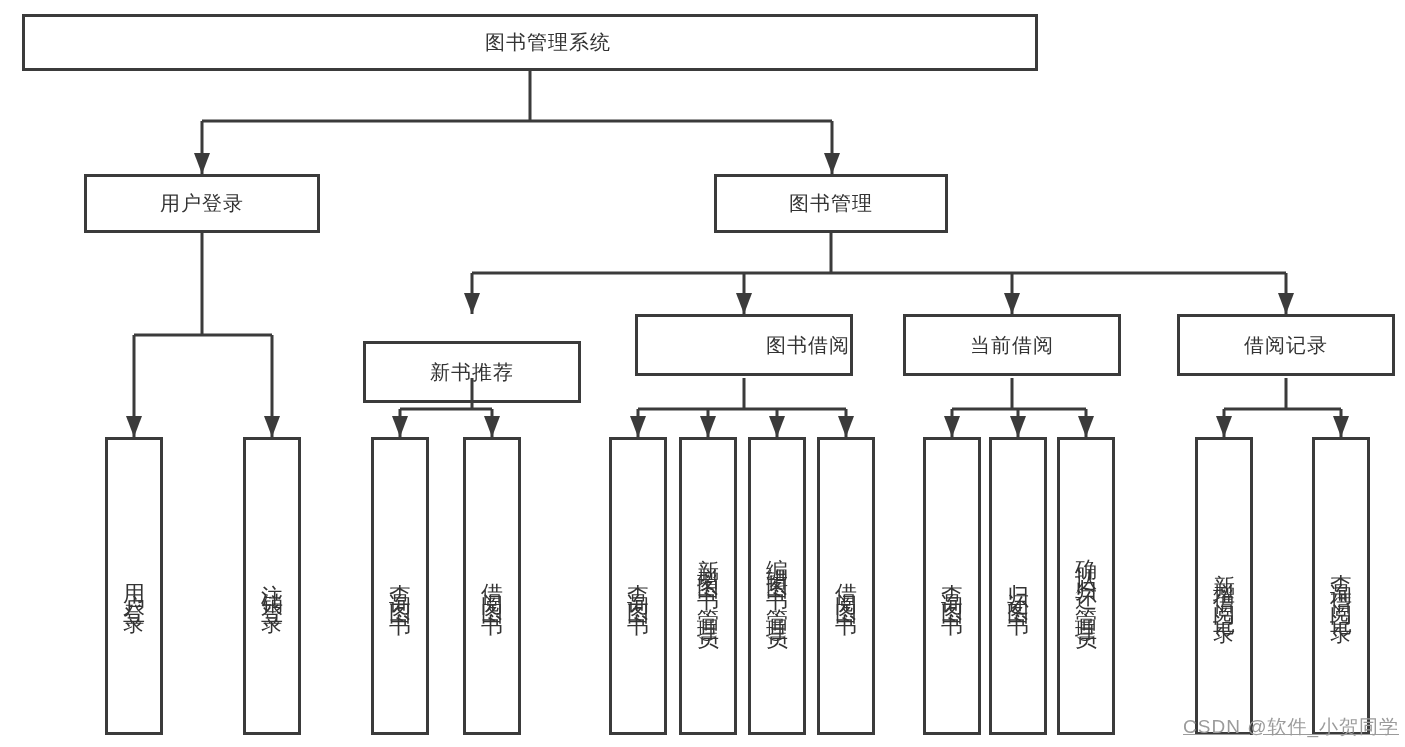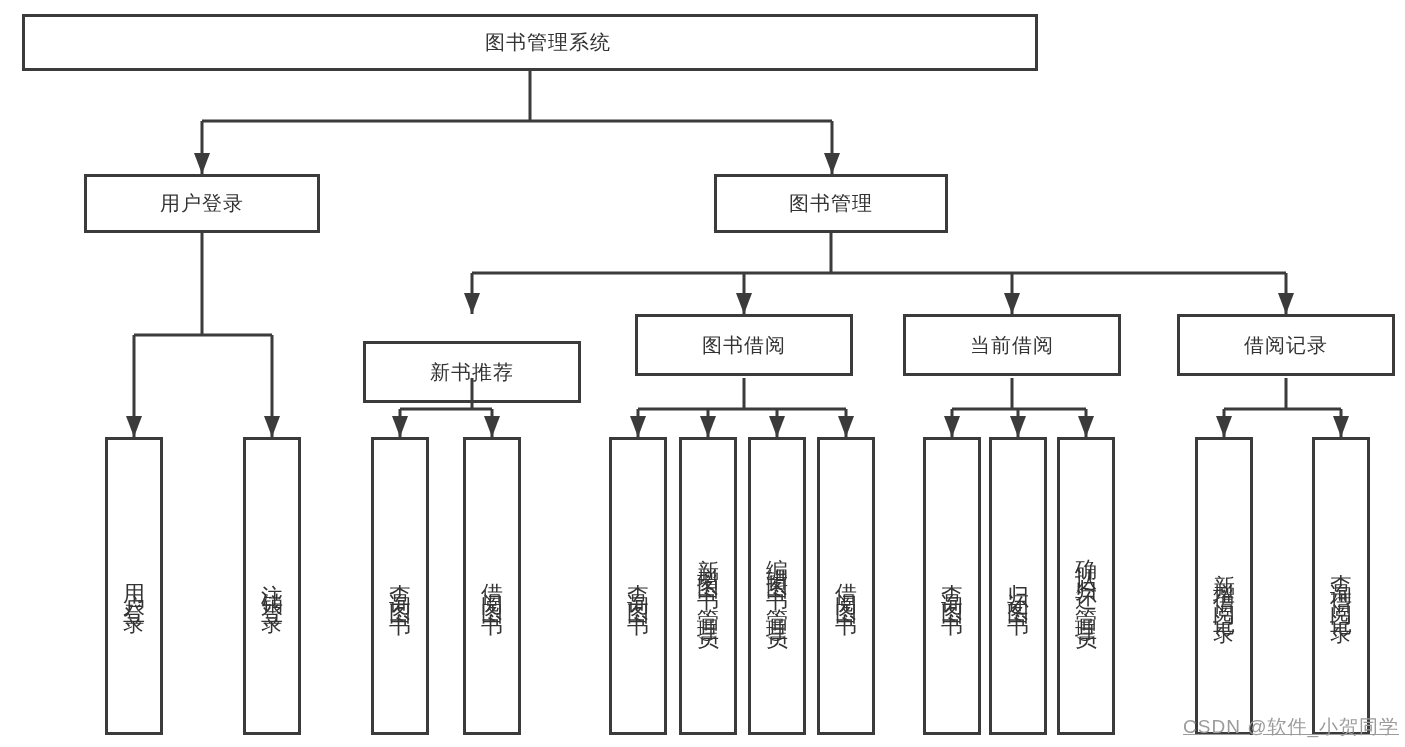--- a/index.html
+++ b/index.html
@@ -59,21 +59,21 @@
   <div class="box hbox" style="left:84px; top:174px; width:236px; height:59px;">
     <span>用户登录</span>
   </div>
   <div class="box hbox" style="left:714px; top:174px; width:234px; height:59px;font-family:Liberation Serif, serif;">
     <span>图书管理</span>
   </div>
 
   <div class="box hbox" style="left:363px; top:314px; width:218px; height:62px;margin-top:27px;">
     <span>新书推荐</span>
   </div>
-  <div class="box hbox" style="left:635px; top:314px; width:218px; height:62px;">
+  <div class="box hbox" style="left:635px; top:314px; width:218px; height:62px;justify-content:flex-end;">
     <span>图书借阅</span>
   </div>
   <div class="box hbox" style="left:903px; top:314px; width:218px; height:62px;">
     <span>当前借阅</span>
   </div>
   <div class="box hbox" style="left:1177px; top:314px; width:218px; height:62px;">
     <span>借阅记录</span>
   </div>
 
   <div class="box leaf" style="left:105px; top:437px; width:58px; height:298px;">

